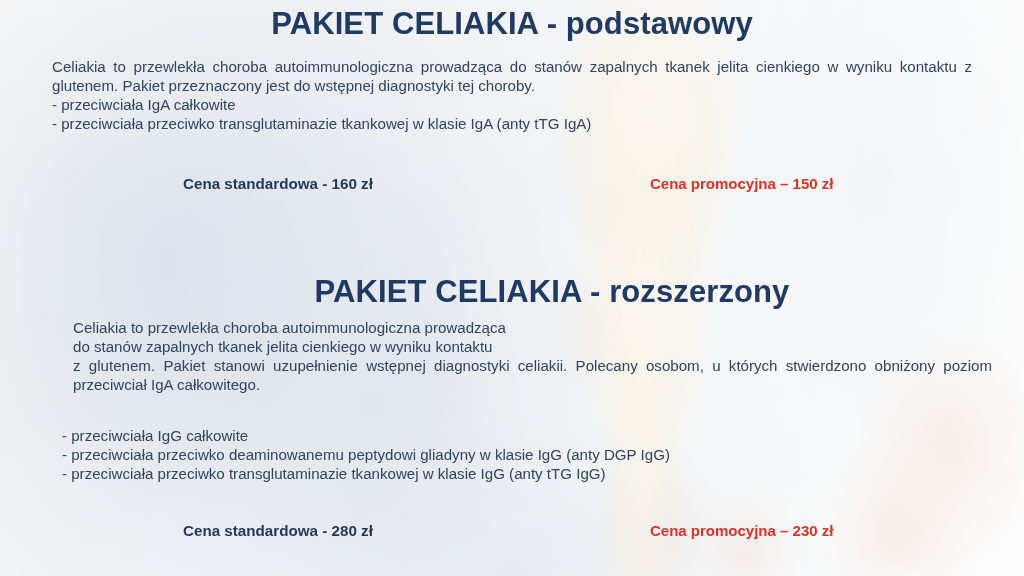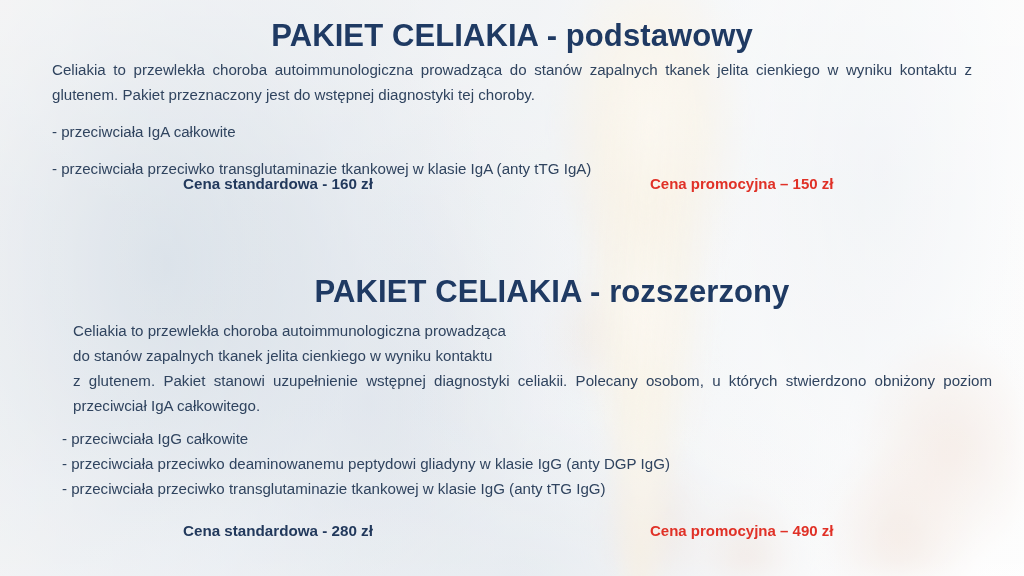--- a/index.html
+++ b/index.html
@@ -108,38 +108,38 @@
     position: absolute;
     left: 0;
     width: 1024px;
     text-align: center;
     color: #1f3a63;
     font-weight: bold;
     font-size: 31px;
     letter-spacing: 0.1px;
     white-space: nowrap;
   }
-  .pkg-title.first { top: 18px; }
+  .pkg-title.first { top: 6px; }
   .pkg-title.second { top: 274px; padding-left: 40px; }
 
   .body-text {
     position: absolute;
     color: #30445f;
     font-size: 15.1px;
-    line-height: 25px;
+    line-height: 19px;
   }
 
   .para-justify { text-align: justify; }
 
   .block-1 {
     left: 52px;
     top: 57px;
     width: 920px;
   }
-  .block-1 .line { white-space: nowrap; margin-top: 12px; }
+  .block-1 .line { white-space: nowrap; }
 
   .block-2-intro {
     left: 53px;
     top: 318px;
     width: 919px;
     margin-left: 20px;
   }
   .block-2-intro .narrow { white-space: nowrap; }
 
   .block-2-list {
@@ -218,17 +218,17 @@
     </div>
 
     <div class="body-text block-2-list">
       <div class="line">- przeciwciała IgG całkowite</div>
       <div class="line">- przeciwciała przeciwko deaminowanemu peptydowi gliadyny w klasie IgG (anty DGP IgG)</div>
       <div class="line">- przeciwciała przeciwko transglutaminazie tkankowej w klasie IgG (anty tTG IgG)</div>
     </div>
 
     <div class="price-row row-2">
       <div class="price-standard">Cena standardowa - 280 zł</div>
-      <div class="price-promo">Cena promocyjna – 490 zł</div>
+      <div class="price-promo">Cena promocyjna – 230 zł</div>
     </div>
 
   </div>
 </div>
 
 </body></html>

